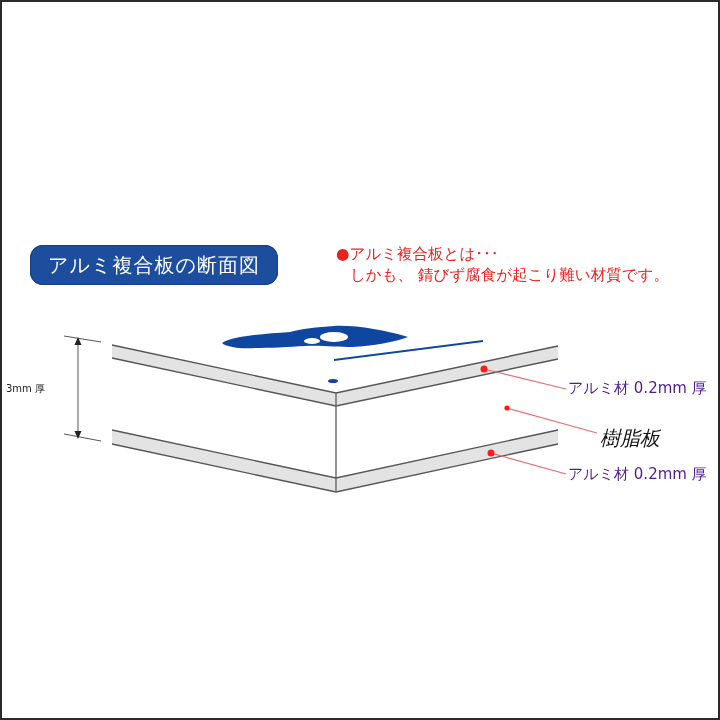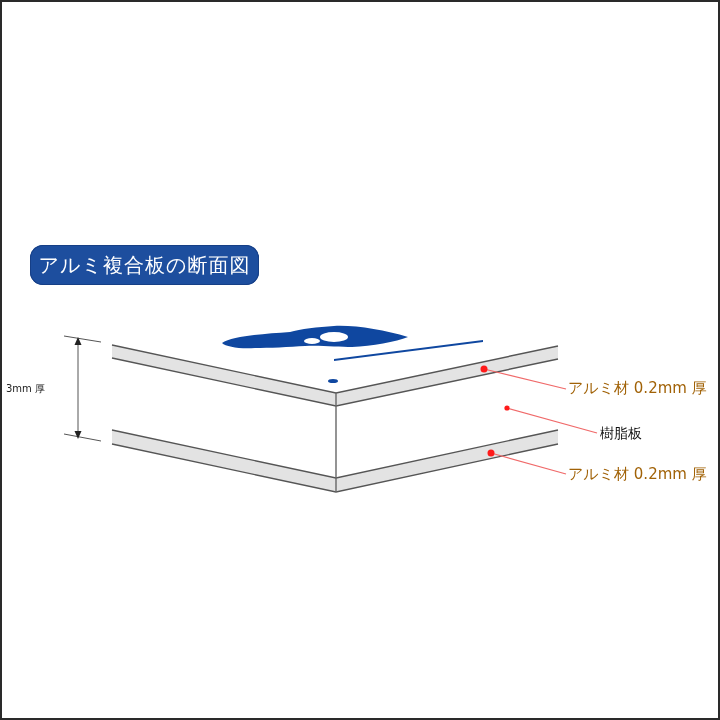--- a/index.html
+++ b/index.html
@@ -1,39 +1,41 @@
 <!DOCTYPE html>
 <html><head>
 <meta charset="utf-8">
 <style>
   html, body { margin: 0; padding: 0; background: #ffffff; }
   body { width: 720px; height: 720px; position: relative; overflow: hidden; font-family: "DejaVu Sans", sans-serif; }
   .frame { position: absolute; left: 0; top: 0; width: 716px; height: 716px; border: 2px solid #2a2a2a; background: #fff; }
-  .title-pill { position: absolute; left: 30px; top: 245px; width: 229px; height: 40px; background: #1d4e9e; border-radius: 13px; box-shadow: 0 0 0 1px #163f86 inset; display: flex; align-items: center; justify-content: center; }
+  .title-pill { position: absolute; left: 30px; top: 245px; width: 248px; height: 40px; background: #1d4e9e; border-radius: 13px; box-shadow: 0 0 0 1px #163f86 inset; display: flex; align-items: center; justify-content: center; }
   .title-pill span { color: #ffffff; font-size: 20px; letter-spacing: 1px; font-weight: normal; }
   .note { position: absolute; left: 336px; top: 244px; color: #e8231f; font-size: 15.5px; line-height: 21px; white-space: nowrap; }
   .note .line { display: block; }
   .note .indent { padding-left: 14px; }
   .note .bullet { color: #e8231f; }
   svg.diagram { position: absolute; left: 0; top: 0; }
   .lbl { position: absolute; white-space: nowrap; font-size: 15px; }
-  .lbl.gray { color: #a16207; }
-  .lbl.black { color: #111111; font-size: 14px; }
+  .lbl.gray { color: #4c1d95; }
+  .lbl.black { color: #111111; font-size: 20px; font-style: italic; }
   .thickness { position: absolute; left: 6px; top: 382px; font-size: 10px; color: #222; white-space: nowrap; }
 </style>
 </head>
 <body>
 
 <div class="frame"></div>
 
 <div class="title-pill">
   <span>アルミ複合板の断面図</span>
 </div>
 
 <div class="note">
+  <span class="line"><span class="bullet">●</span><span>アルミ複合板とは･･･</span></span>
+  <span class="line indent">しかも、 錆びず腐食が起こり難い材質です。</span>
 </div>
 
 <svg class="diagram" width="720" height="720" viewBox="0 0 720 720">
 
   <g>
     <path d="M222,343 C232,336 262,334 290,332 C300,329 318,327 334,326 C356,325 384,330 408,337 C396,342 372,346 352,347 C340,347 318,345 305,346 C290,347 268,348 255,348 C240,349 226,347 222,343 Z" fill="#0f47a0"></path>
     <ellipse cx="334" cy="337" rx="14" ry="5" fill="#ffffff"></ellipse>
     <ellipse cx="312" cy="341" rx="8" ry="3" fill="#ffffff"></ellipse>
     <path d="M334,359 L483,340 L483,342 L334,361 Z" fill="#0f47a0"></path>
     <ellipse cx="333" cy="381" rx="5" ry="2" fill="#0f47a0"></ellipse>

